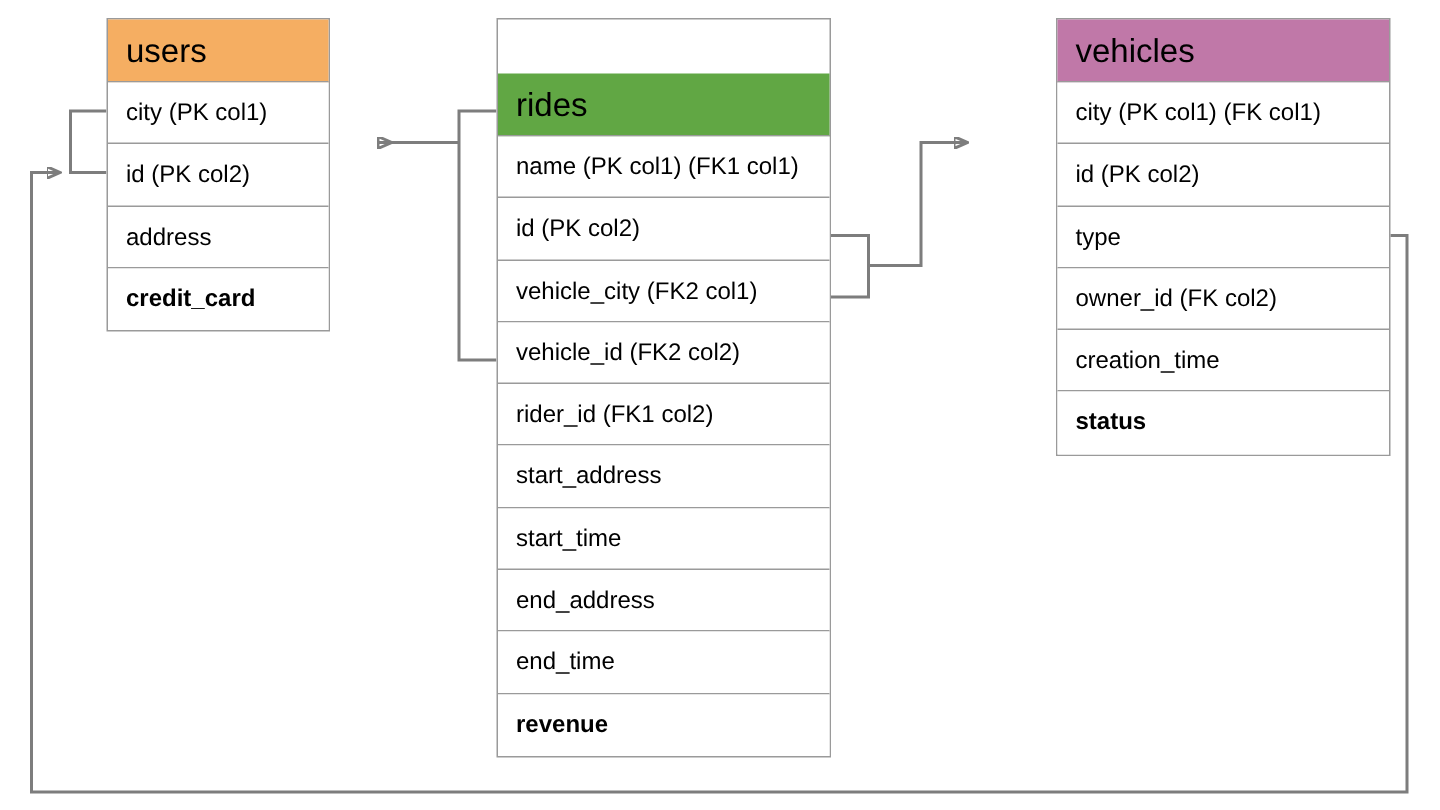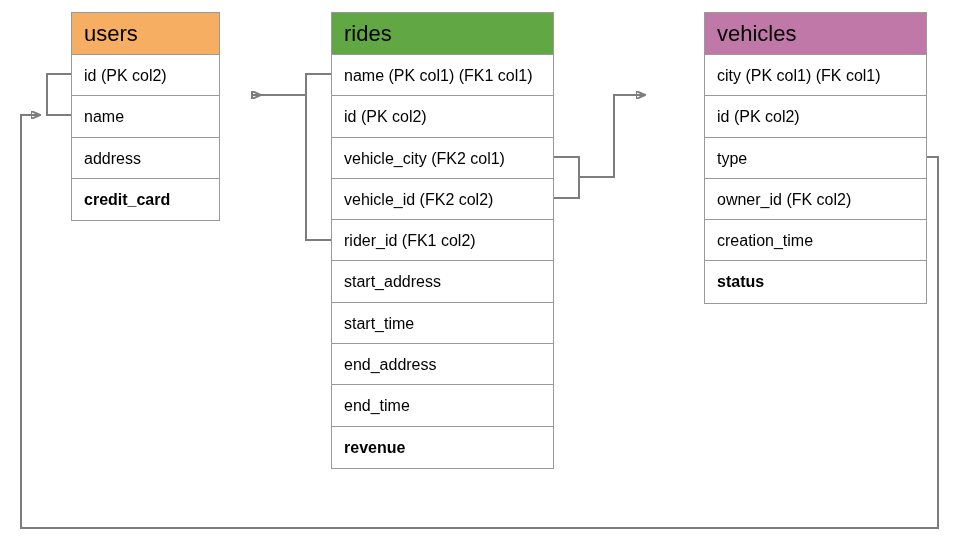--- a/index.html
+++ b/index.html
@@ -74,28 +74,28 @@
 
     <path d="M579,177 L614,177 L614,95 L645,95" marker-end="url(#arrowR)"></path>
 
     <path d="M887,115 L912,115 L912,198 L887,198"></path>
 
     <path d="M912,157 L938,157 L938,528 L21,528 L21,115 L40,115" marker-end="url(#arrowR)"></path>
   </svg>
 
   <div class="table" id="t-users">
     <div class="tbl-header" style="background: rgb(245, 174, 98);">users</div>
+    <div class="tbl-row">city (PK col1)</div>
     <div class="tbl-row">id (PK col2)</div>
-    <div class="tbl-row">name</div>
     <div class="tbl-row">address</div>
     <div class="tbl-row">credit_card</div>
   </div>
 
   <div class="table" id="t-rides">
-    <div class="tbl-header" style="background: rgb(97, 167, 68);">rides</div>
+    <div class="tbl-header" style="background: rgb(97, 167, 68); margin-top: 36px;">rides</div>
     <div class="tbl-row">name (PK col1) (FK1 col1)</div>
     <div class="tbl-row">id (PK col2)</div>
     <div class="tbl-row">vehicle_city (FK2 col1)</div>
     <div class="tbl-row">vehicle_id (FK2 col2)</div>
     <div class="tbl-row">rider_id (FK1 col2)</div>
     <div class="tbl-row">start_address</div>
     <div class="tbl-row">start_time</div>
     <div class="tbl-row">end_address</div>
     <div class="tbl-row">end_time</div>
     <div class="tbl-row">revenue</div>

